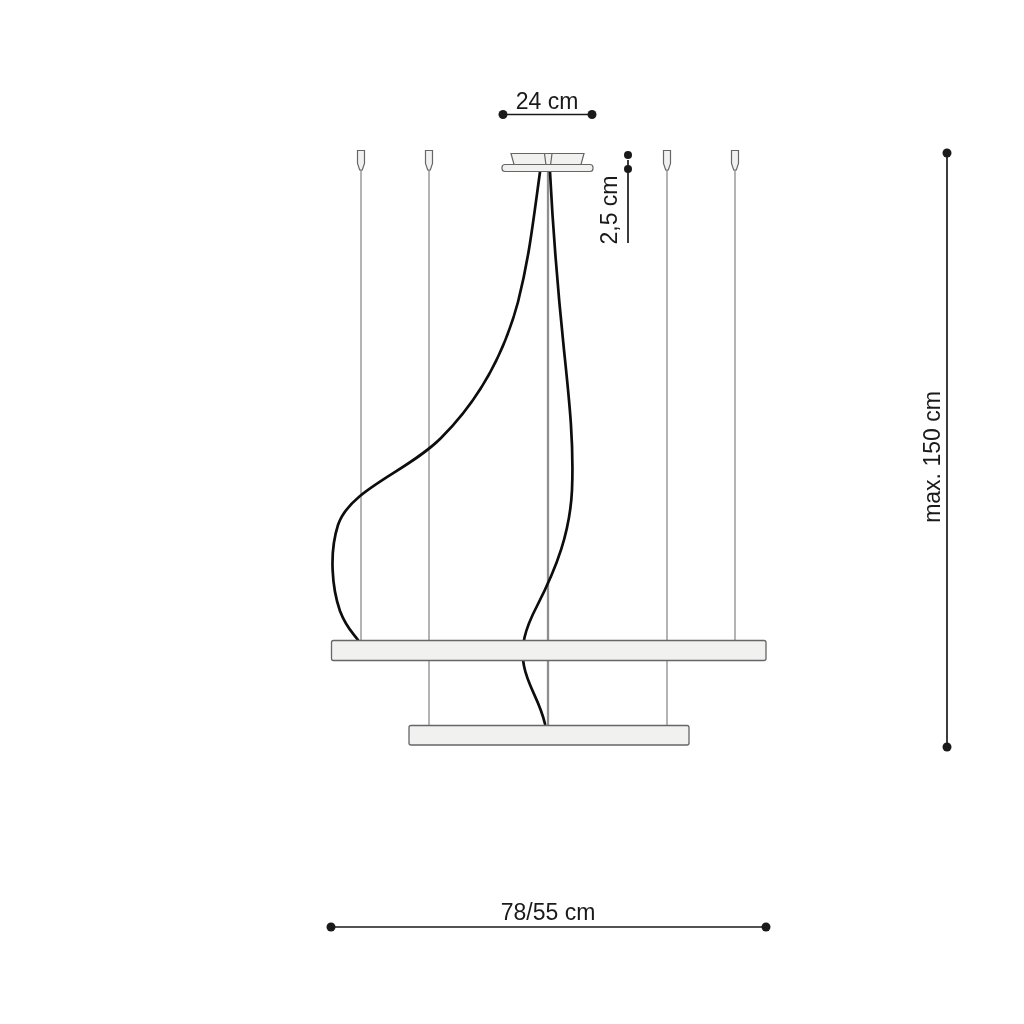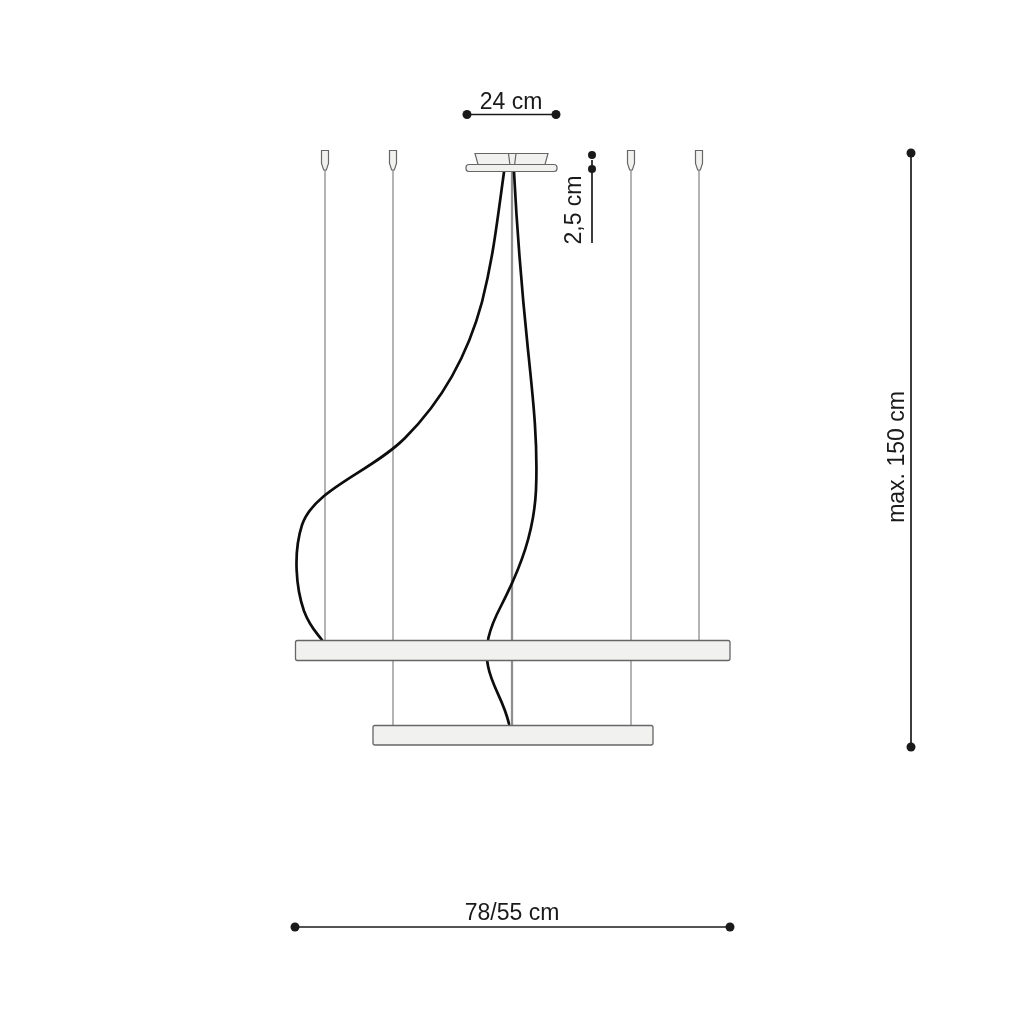--- a/index.html
+++ b/index.html
@@ -18,20 +18,21 @@
     background: var(--background);
     font-family: "Liberation Sans", sans-serif;
   }
   .canvas {
     position: relative;
     width: 1024px;
     height: 1024px;
     margin: 0 auto;
     background: var(--background);
     overflow: hidden;
+    padding-left: 36px;
   }
   svg { display: block; }
   text {
     font-family: "Liberation Sans", sans-serif;
     font-size: 23px;
     fill: var(--line);
   }
   .dim-line { stroke: var(--line); stroke-width: 1.7; fill: none; }
   .dim-dot  { fill: var(--line); stroke: none; }
   .wire { stroke: var(--wire); stroke-width: 1.5; fill: none; }

